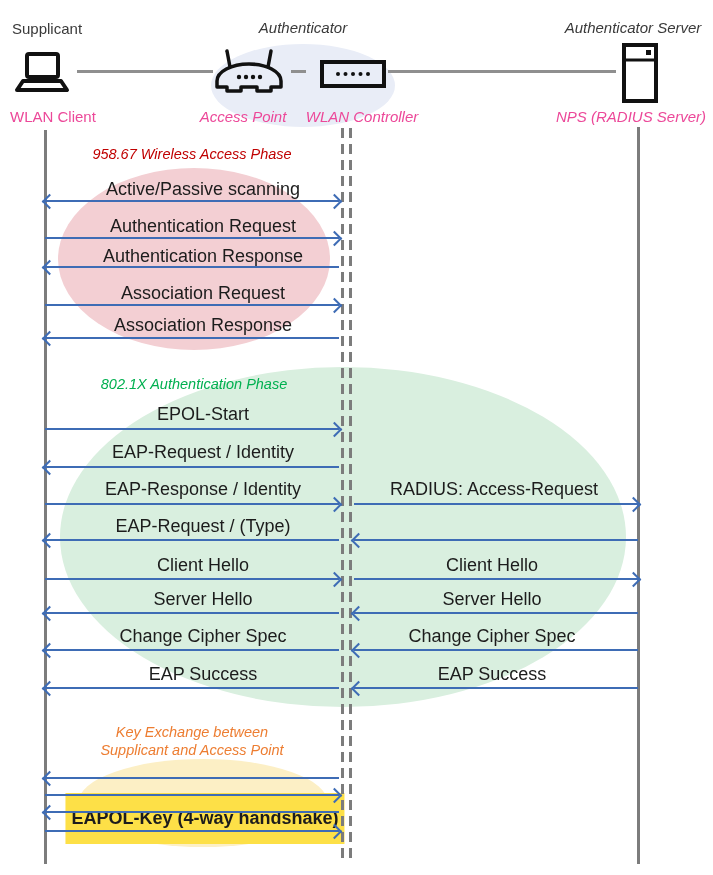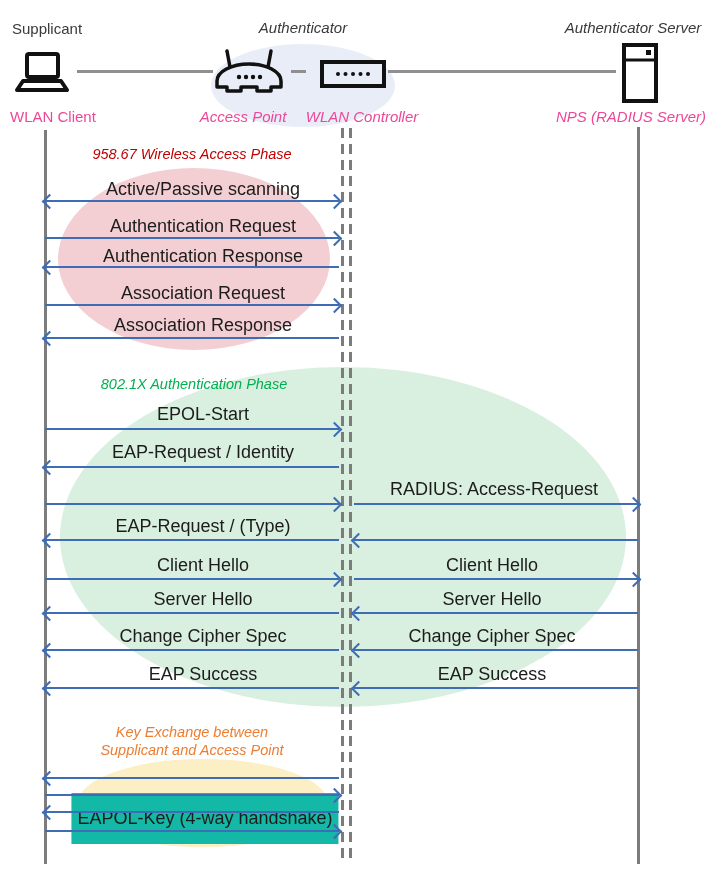--- a/index.html
+++ b/index.html
@@ -39,21 +39,21 @@
     position:absolute;width:9px;height:9px;top:-4px;
     border-style:solid;border-color:#3E6CB5;border-width:2px 2px 0 0;
   }
   .chev.r{right:-1px;transform:rotate(45deg);}
   .chev.l{left:-1px;transform:rotate(-135deg);}
   
   .mlabel{
     font-size:18px;color:#1c1c1c;white-space:nowrap;z-index:5;
     transform:translateX(-50%);line-height:17px;
   }
-  .mlabel.boxed{background:#14b8a6;padding:17px 6px;z-index:2;}
+  .mlabel.boxed{background:#fde047;padding:17px 6px;z-index:2;font-weight:bold;}
   .icon svg{display:block;}
   .icon{z-index:4;}
 </style>
 </head>
 <body>
 
 <div id="stage">
 
   <div class="abs role-title" style="left:12px;top:20px">Supplicant</div>
   <div class="abs role-title ctr" style="left:303px;top:19px">Authenticator</div>
@@ -155,20 +155,21 @@
   <div class="abs mlabel" style="left:203px;top:406px">EPOL-Start</div>
   <div class="abs arrow lane-l" style="top:428px">
       <span class="chev r"></span>
     </div>
 
   <div class="abs mlabel" style="left:203px;top:444px">EAP-Request / Identity</div>
   <div class="abs arrow lane-l" style="top:466px">
       <span class="chev l"></span>
     </div>
 
+  <div class="abs mlabel" style="left:203px;top:481px">EAP-Response / Identity</div>
   <div class="abs arrow lane-l" style="top:503px">
       <span class="chev r"></span>
     </div>
   <div class="abs mlabel" style="left:494px;top:481px">RADIUS: Access-Request</div>
   <div class="abs arrow lane-r" style="top:503px">
       <span class="chev r"></span>
     </div>
 
   <div class="abs mlabel" style="left:203px;top:518px">EAP-Request / (Type)</div>
   <div class="abs arrow lane-l" style="top:539px">

